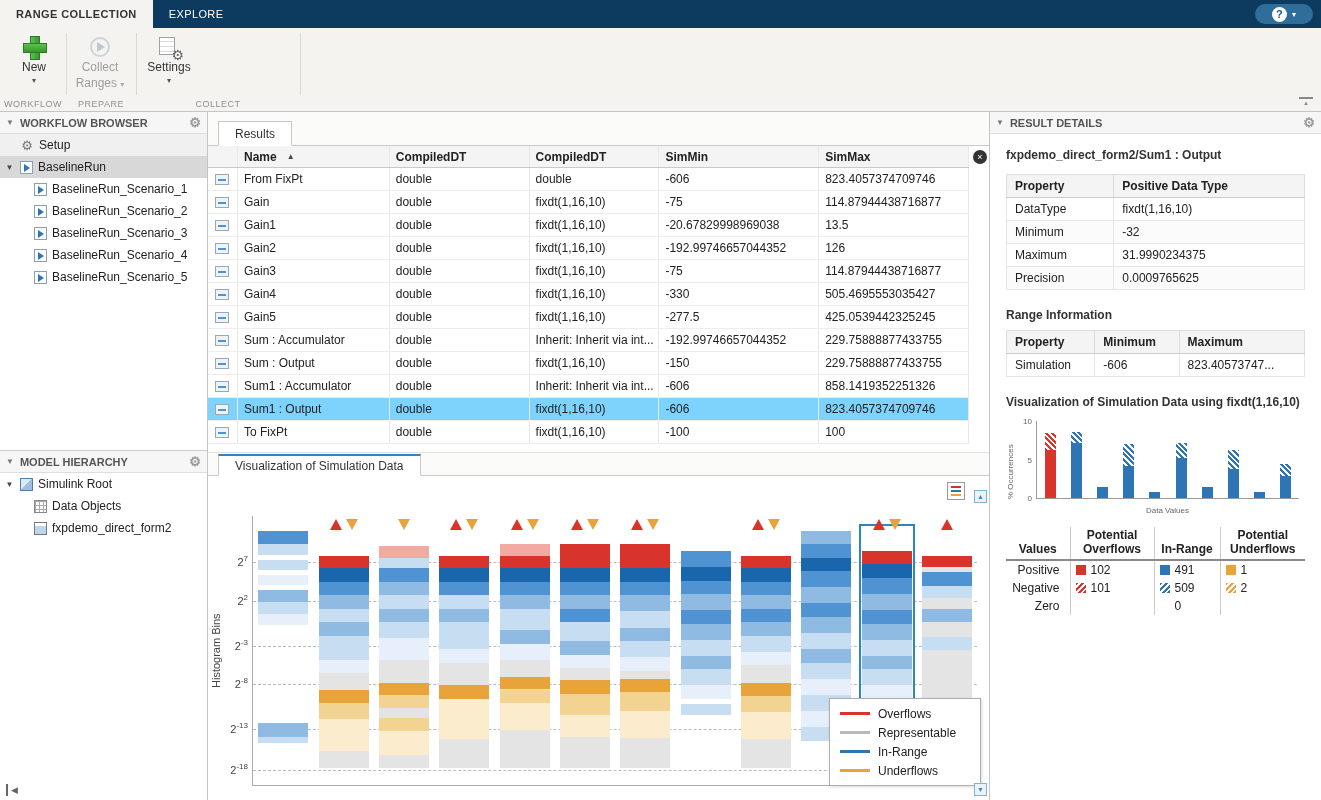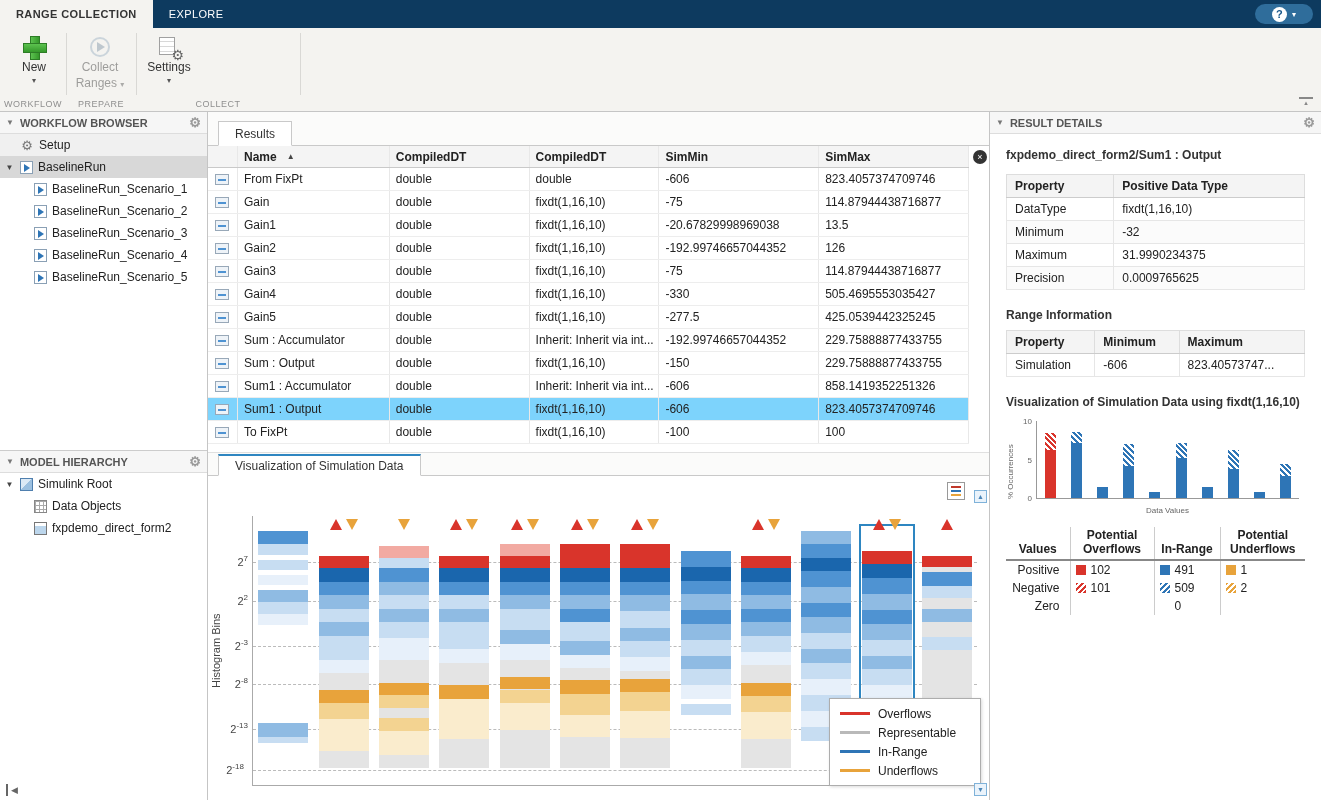--- a/index.html
+++ b/index.html
@@ -620,21 +620,21 @@
           <div class="legend-row">
             <span class="legend-swatch" style="background:#e8a33b"></span>
             <span>Underflows</span>
           </div>
         </div>
     <div class="ytick" style="top: 77.73px;">2<sup>7</sup></div>
         <div class="ytick" style="top: 116.735px;">2<sup>2</sup></div>
         <div class="ytick" style="top: 162px;">2<sup>-3</sup></div>
         <div class="ytick" style="top: 200.125px;">2<sup>-8</sup></div>
         <div class="ytick" style="top: 244.51px;">2<sup>-13</sup></div>
-        <div class="ytick" style="top: 286.205px; text-align: center;">2<sup>-18</sup></div>
+        <div class="ytick" style="top: 286.205px;">2<sup>-18</sup></div>
       </div>
     <div class="viz-scroll" style="top:378px">▲</div>
     <div class="viz-scroll" style="bottom:4px">▼</div>
   </div>
 
   <div class="details">
     <div class="panel-header">
       <span class="hdr-caret">▼</span>
       <span>RESULT DETAILS</span>
       <span class="hdr-gear">⚙</span>

